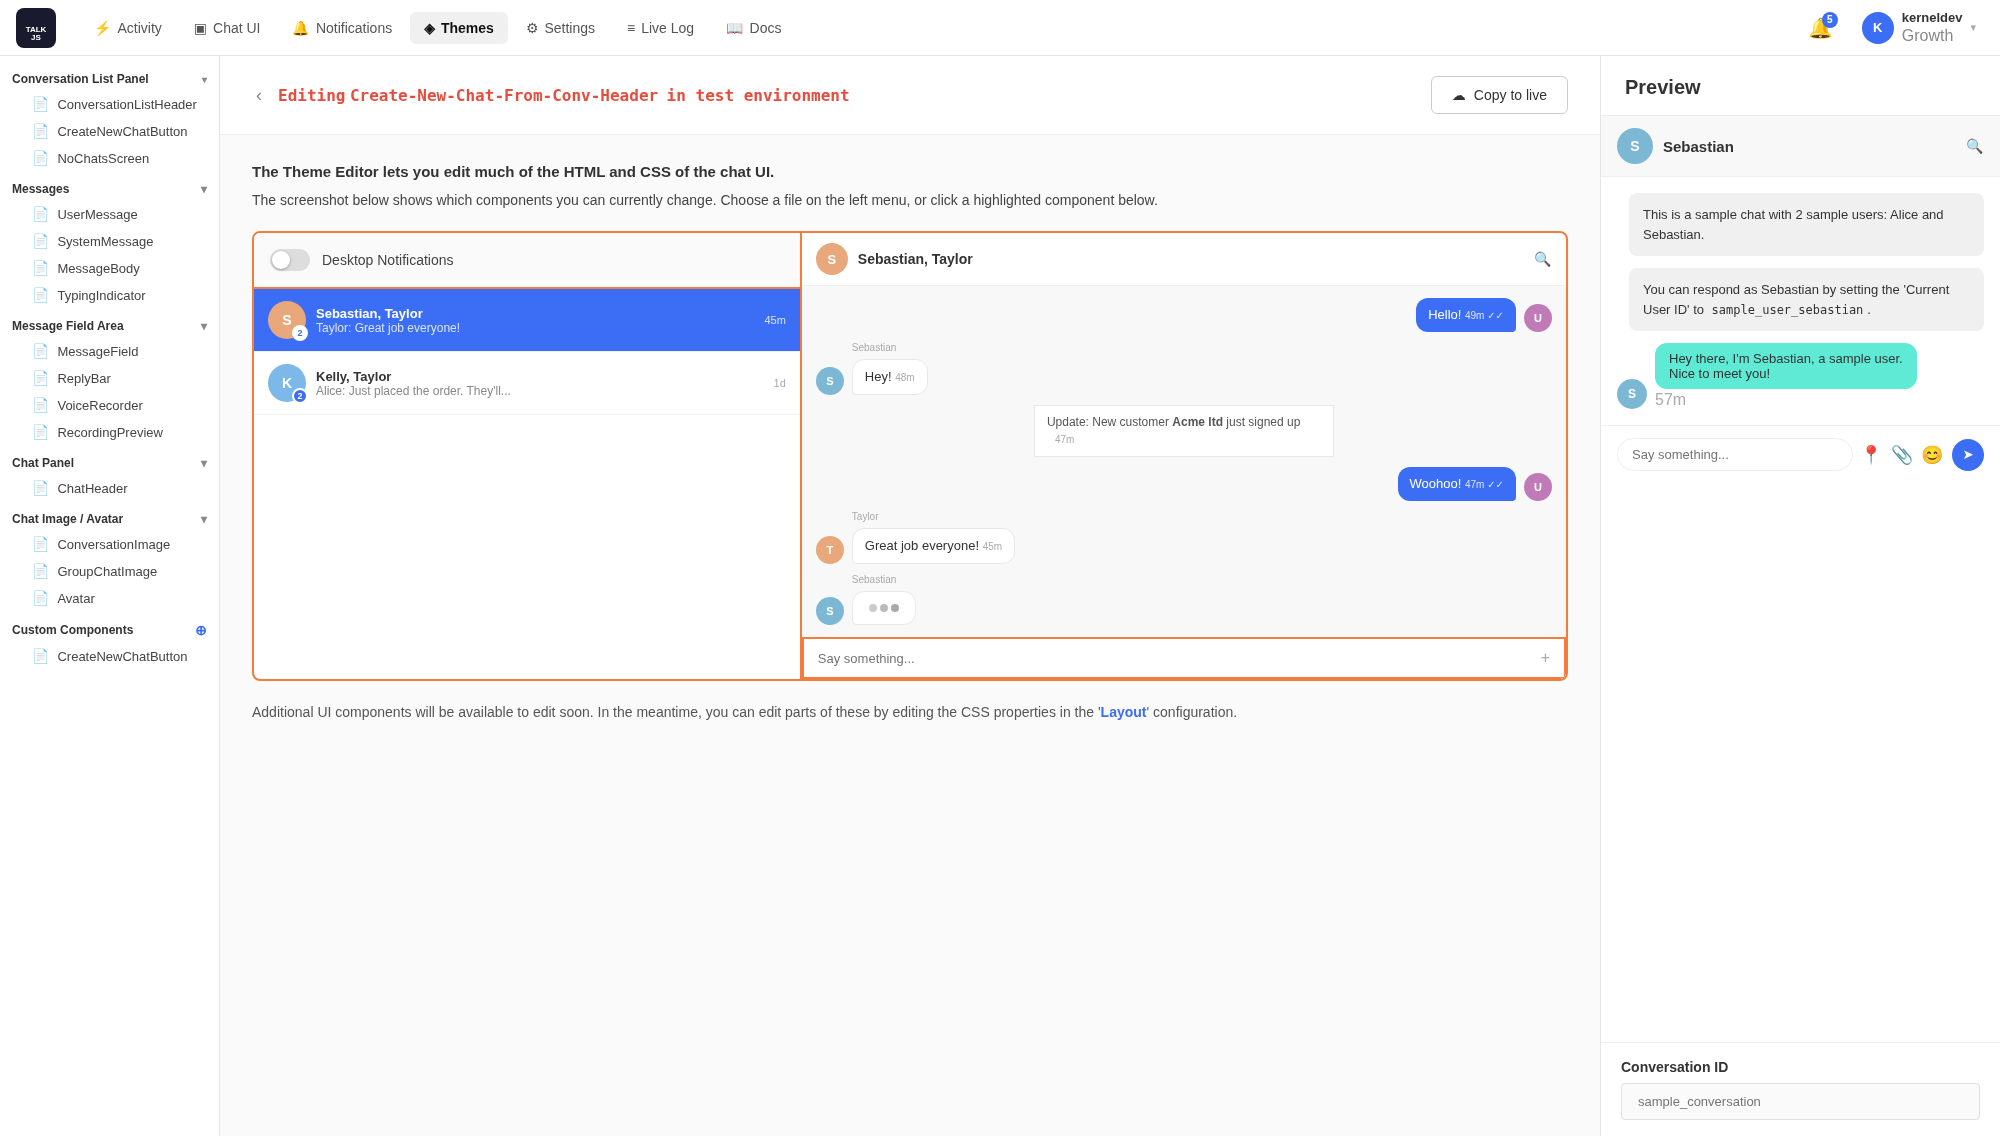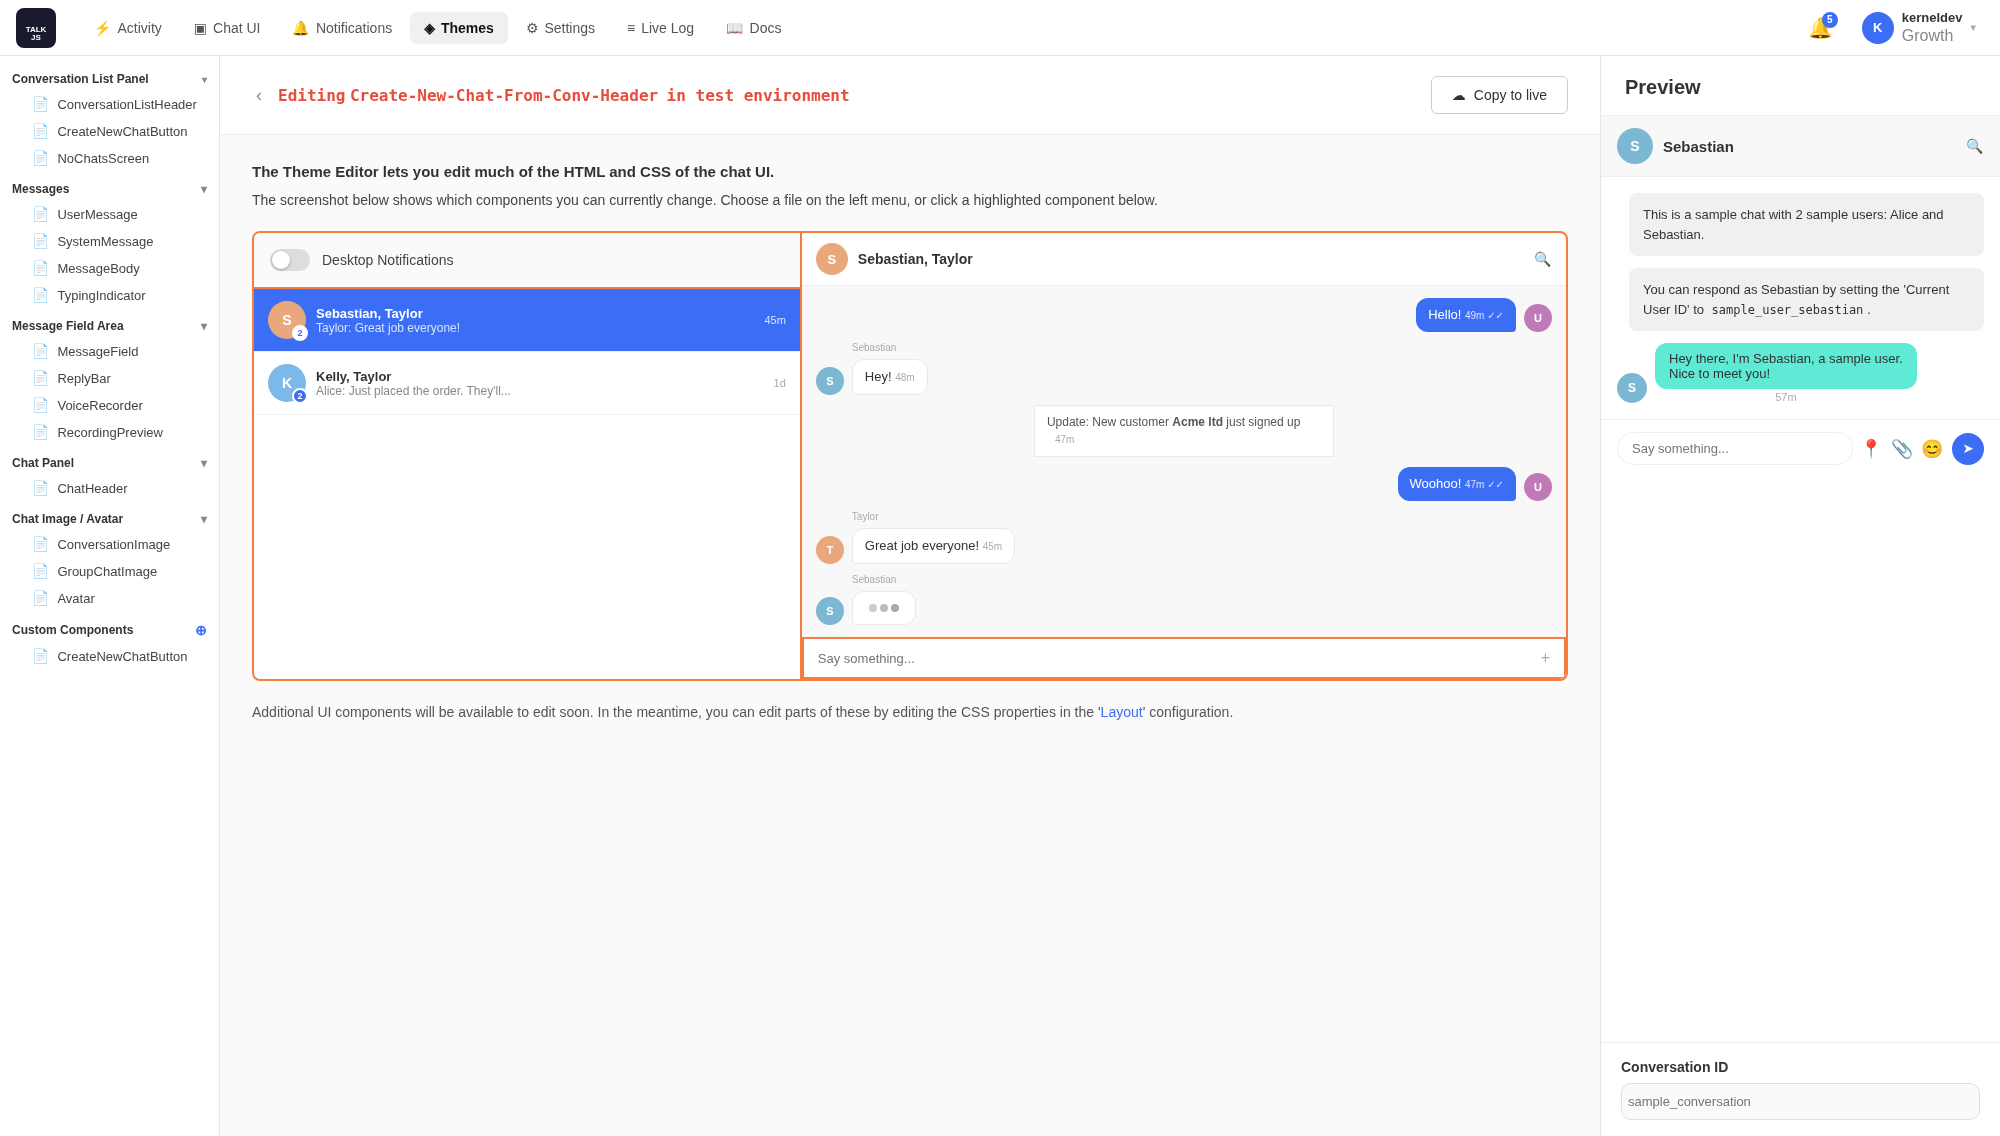--- a/index.html
+++ b/index.html
@@ -134,21 +134,21 @@
     
     .chat-input-row {
       display: flex; align-items: center; gap: 8px; padding: 10px 14px;
       border-top: 1px solid #e8e8e8; background: #fff; border: 2px solid #f47c3c;
     }
     .chat-input { flex: 1; border: none; outline: none; font-size: 13px; color: #aaa; }
     .chat-action-btn { color: #aaa; cursor: pointer; font-size: 16px; }
 
     
     .additional-text { color: #555; line-height: 1.6; margin-top: 8px; }
-    .layout-link { color: #3b6ef5; text-decoration: none; }
+    .layout-link { color: #3b6ef5; text-decoration: none; font-weight: bold; }
 
     
     .right-panel {
       width: 400px; min-width: 400px; background: #fff; border-left: 1px solid #e5e5e5;
       display: flex; flex-direction: column; overflow: hidden;
     }
     .preview-header { padding: 20px 24px 16px; font-size: 20px; font-weight: 600; border-bottom: 1px solid #eee; }
     .preview-chat { flex: 1; overflow-y: auto; }
     .preview-chat-header {
       display: flex; align-items: center; gap: 10px; padding: 12px 16px;
@@ -156,31 +156,31 @@
     }
     .preview-avatar { width: 36px; height: 36px; border-radius: 50%; background: #ccc; }
     .preview-username { font-weight: 600; font-size: 15px; flex: 1; }
     .preview-search { color: #aaa; cursor: pointer; }
     .preview-messages { padding: 16px; display: flex; flex-direction: column; gap: 12px; }
     .preview-msg { background: #f0f0f0; border-radius: 8px; padding: 12px 14px; font-size: 13px; line-height: 1.5; margin-left: 12px; }
     .preview-bubble-row { display: flex; align-items: flex-end; gap: 8px; }
     .preview-bubble { padding: 8px 14px; border-radius: 12px; font-size: 13px; }
     .preview-bubble.received { background: #5eead4; }
     .preview-av { width: 30px; height: 30px; border-radius: 50%; background: #ccc; flex-shrink: 0; }
-    .preview-time { font-size: 11px; color: #aaa; text-align: center; }
+    .preview-time { font-size: 16px; color: #aaa; }
     .preview-input-area {
       display: flex; align-items: center; gap: 8px; padding: 12px 16px;
       border-top: 1px solid #eee; background: #fff;
     }
     .preview-input { flex: 1; border: 1px solid #eee; border-radius: 20px; padding: 8px 14px; font-size: 13px; color: #aaa; outline: none; }
     .preview-send { background: #3b6ef5; color: #fff; border: none; border-radius: 50%; width: 32px; height: 32px; display: flex; align-items: center; justify-content: center; cursor: pointer; }
     .preview-form { padding: 16px 20px; border-top: 1px solid #eee; }
     .preview-form-label { font-size: 14px; font-weight: 600; margin-bottom: 8px; }
     .preview-form-input {
-      width: 100%; border: 1px solid #e0e0e0; border-radius: 10px; padding: 10px 6px;
+      width: 100%; border: 1px solid #e0e0e0; border-radius: 4px; padding: 10px 16px;
       font-size: 13px; color: #aaa; outline: none; background: #fafafa;
     }
     .sidebar-add-icon { color: #3b6ef5; font-size: 14px; }
     code { font-family: monospace; background: #f0f0f0; padding: 1px 4px; border-radius: 3px; font-size: 12px; }
   </style>
 </head>
 <body>
 
 <nav class="top-nav">
   <div class="logo">

